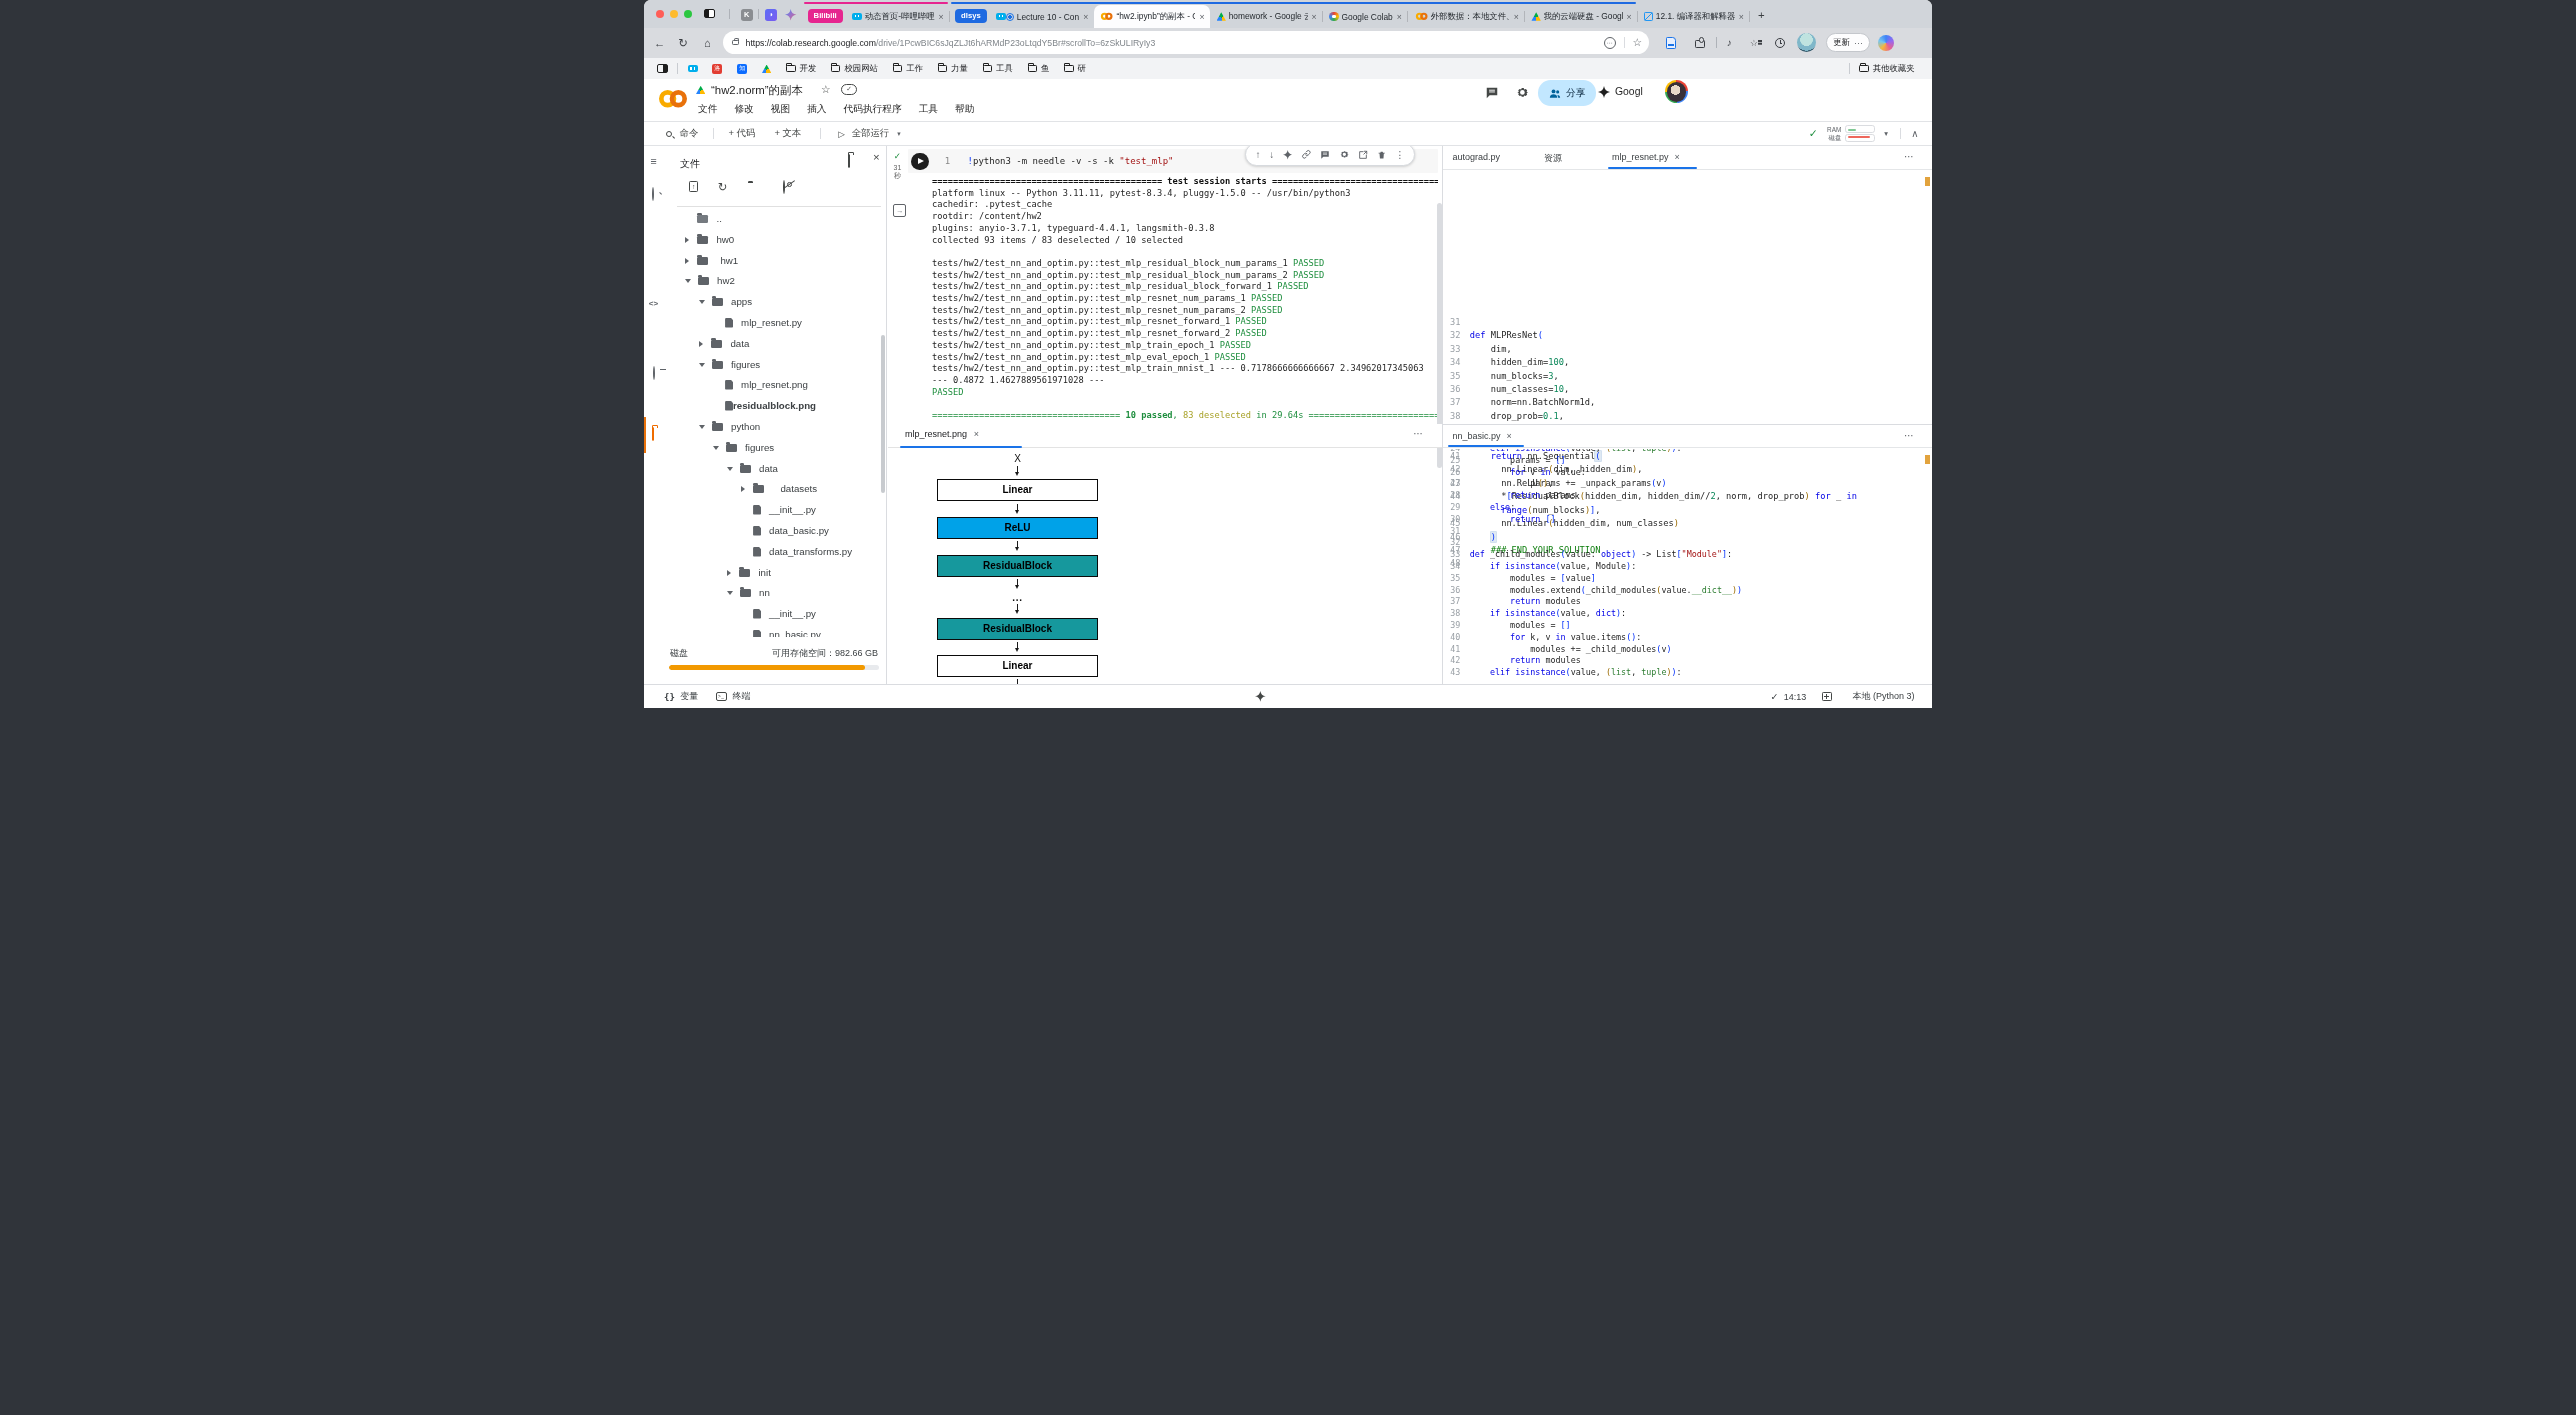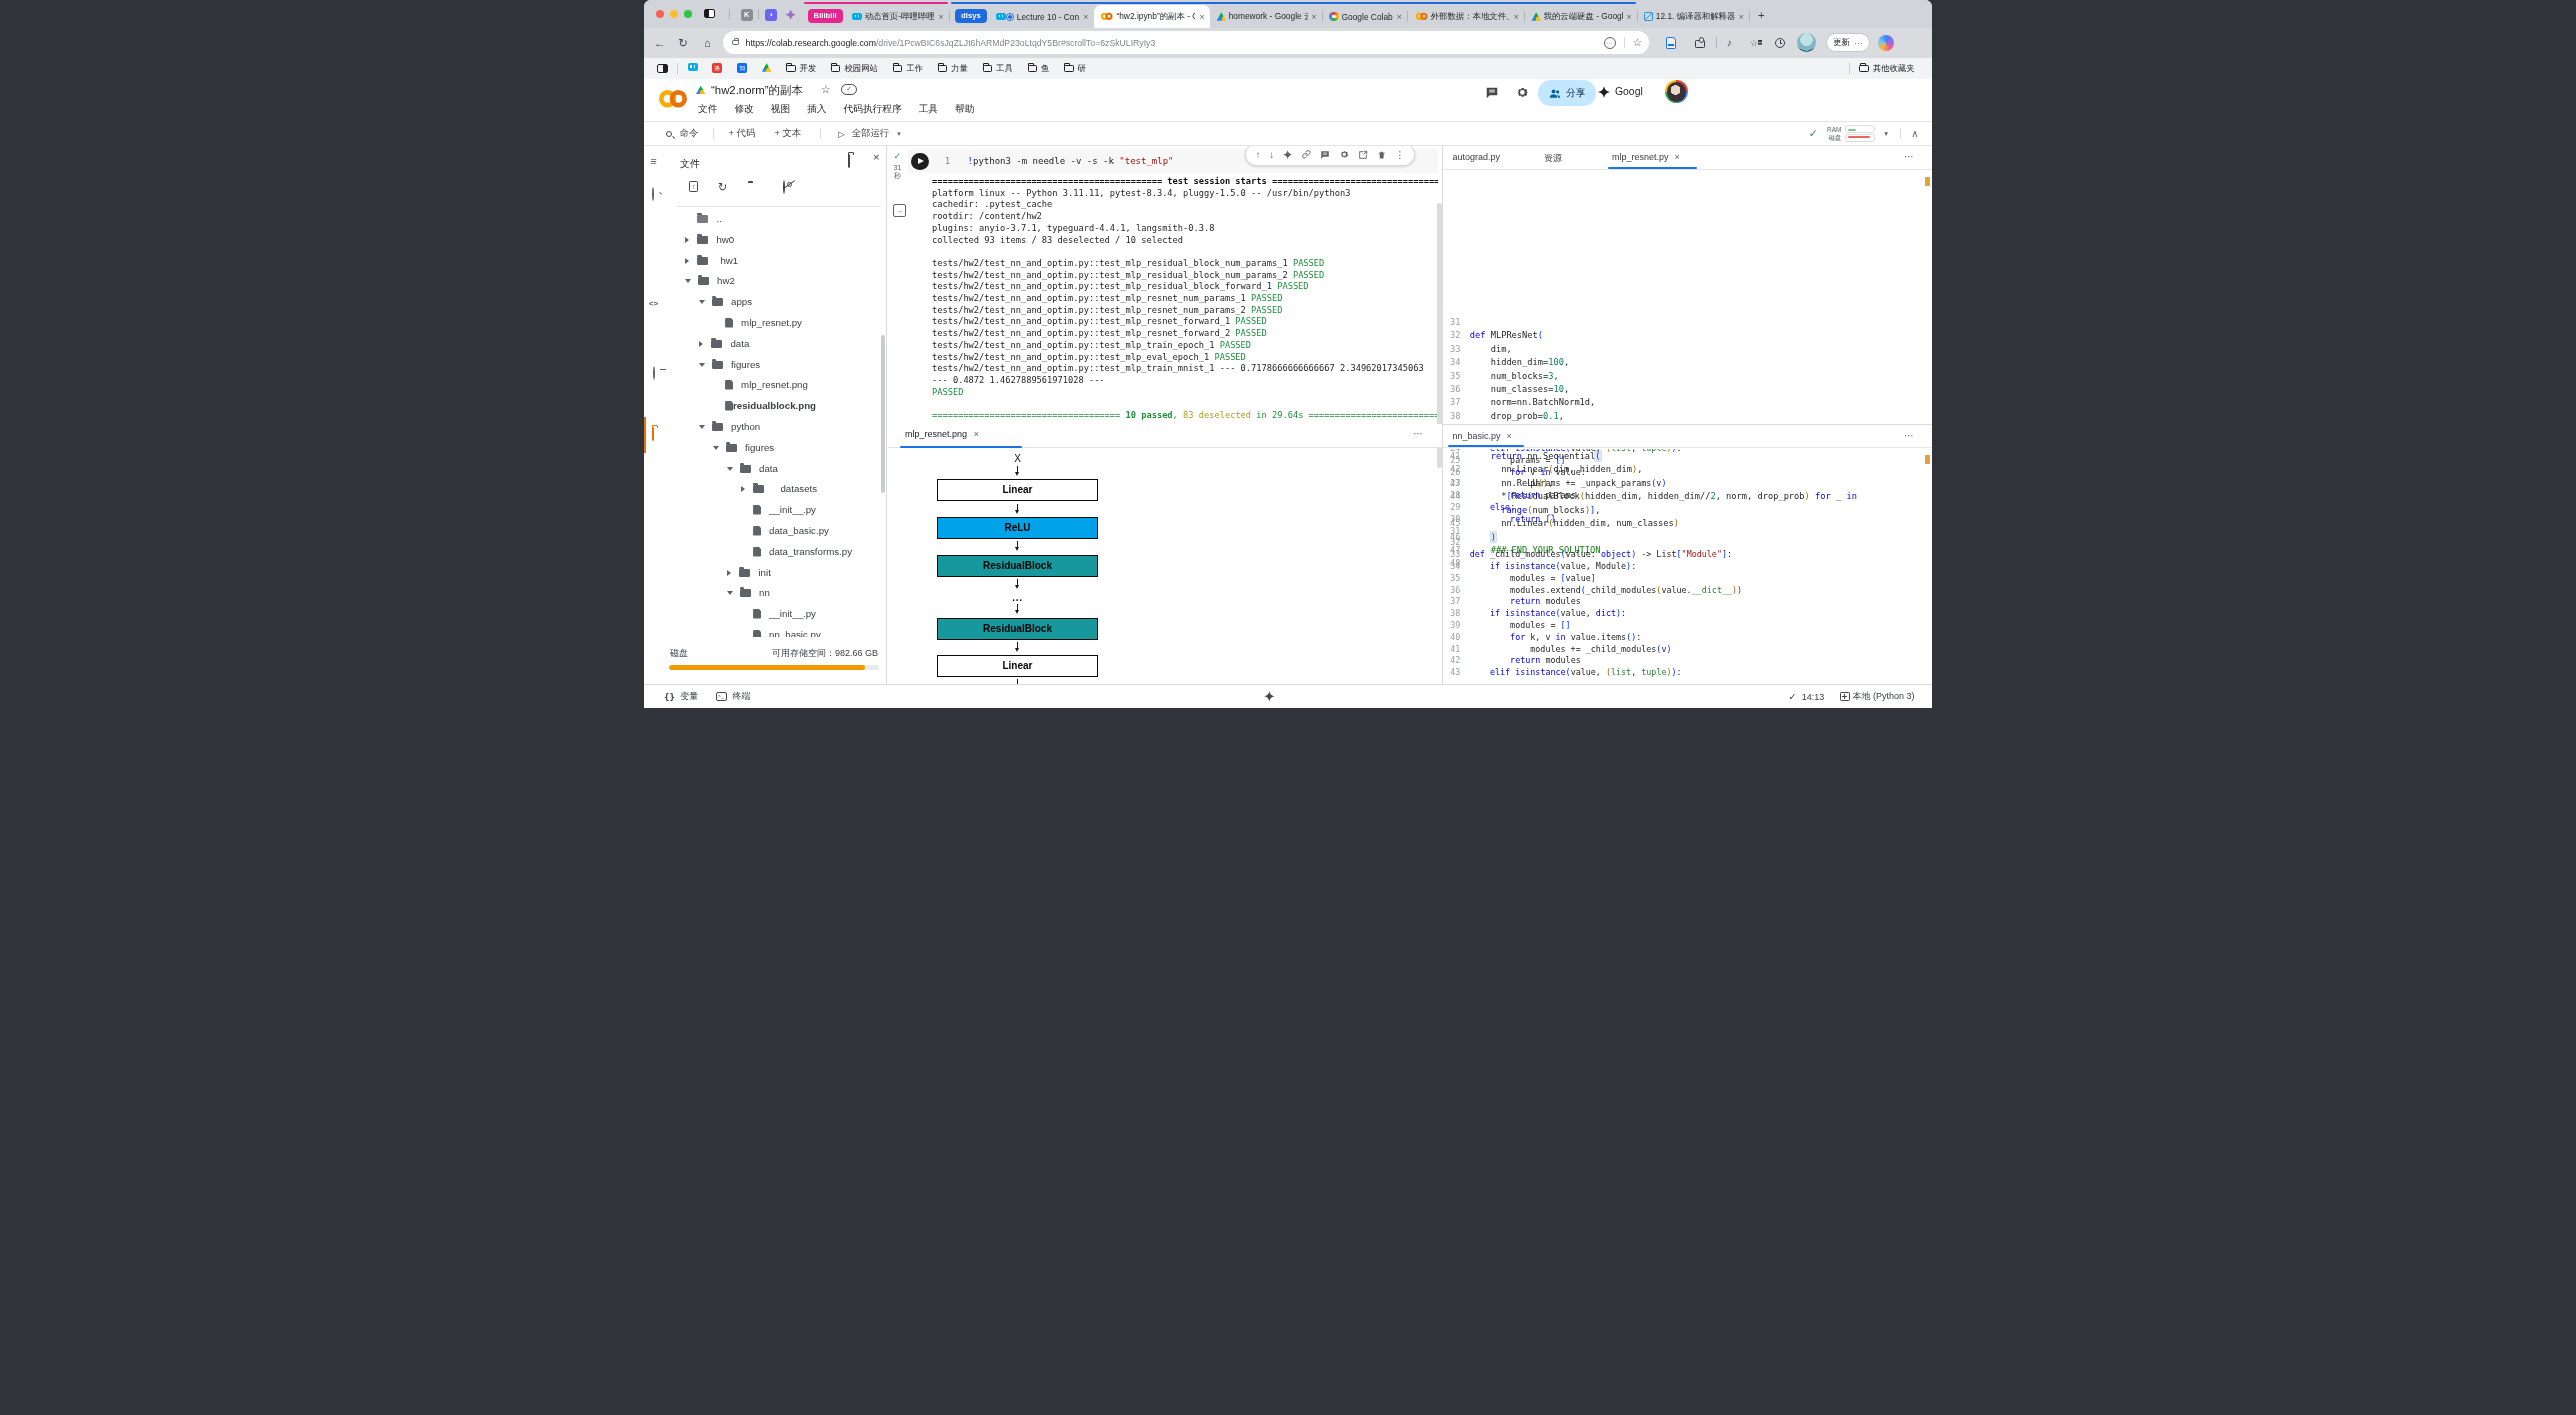--- a/index.html
+++ b/index.html
@@ -1,21 +1,21 @@
 <!DOCTYPE html>
 <html style="font-size:10.7px"><head>
 <meta charset="utf-8">
 <style>
   *{margin:0;padding:0;box-sizing:border-box}
   html,body{background:#30343a}
   .screen{position:relative;width:1288px;height:708px;margin:0 auto;background:#fff;
     font-family:"Liberation Sans","DejaVu Sans",sans-serif;color:#202124;overflow:hidden;
     border-radius:6.7px 6.7px 0 0}
   .abs{position:absolute}
-  .flex{display:flex;align-items:flex-start}
+  .flex{display:flex;align-items:center}
   svg{display:block}
 
   
   .tabstrip{position:absolute;left:0;top:0;right:0;height:28px;background:#d1d5da}
   .light{position:absolute;top:10px;width:8px;height:8px;border-radius:50%}
   .win-toggle{position:absolute;left:60px;top:8.7px;width:11.4px;height:9.4px;border:1.2px solid #1a1a1a;border-radius:2px;background:linear-gradient(90deg,#1a1a1a 0 45%,#fff 45%)}
   .vsep{width:0.7px;height:10.7px;background:#aeb2b8}
   .ext{width:12px;height:12px;border-radius:2.7px;color:#fff;font-size:7.4px;font-weight:bold;display:flex;align-items:center;justify-content:center}
   .tabsflex{position:absolute;left:86px;top:0;height:28px;display:flex;align-items:flex-end}
   .tabgroup{position:relative;display:flex;align-items:flex-end;height:28px;padding-top:4px}
@@ -663,16 +663,16 @@
     <span class="i-term" style="margin-left:17.4px">&gt;_</span>
     <span style="margin-left:5.4px">终端</span>
     <span style="flex:1"></span>
     <svg class="sparkle" viewBox="0 0 24 24">
         <path d="M12 0C13 7 17 11 24 12 17 13 13 17 12 24 11 17 7 13 0 12 7 11 11 7 12 0z"></path>
       </svg>
     <span style="flex:1"></span>
     <span style="font-size:9.4px">✓</span>
     <span style="margin-left:5.4px">14:13</span>
     <span class="i-grid" style="margin-left:16px"></span>
-    <span style="margin-left:3px;margin-right:17.4px">本地 (Python 3)</span>
+    <span style="margin-left:21px;margin-right:17.4px">本地 (Python 3)</span>
   </div>
 </div>
 
 
 </body></html>

